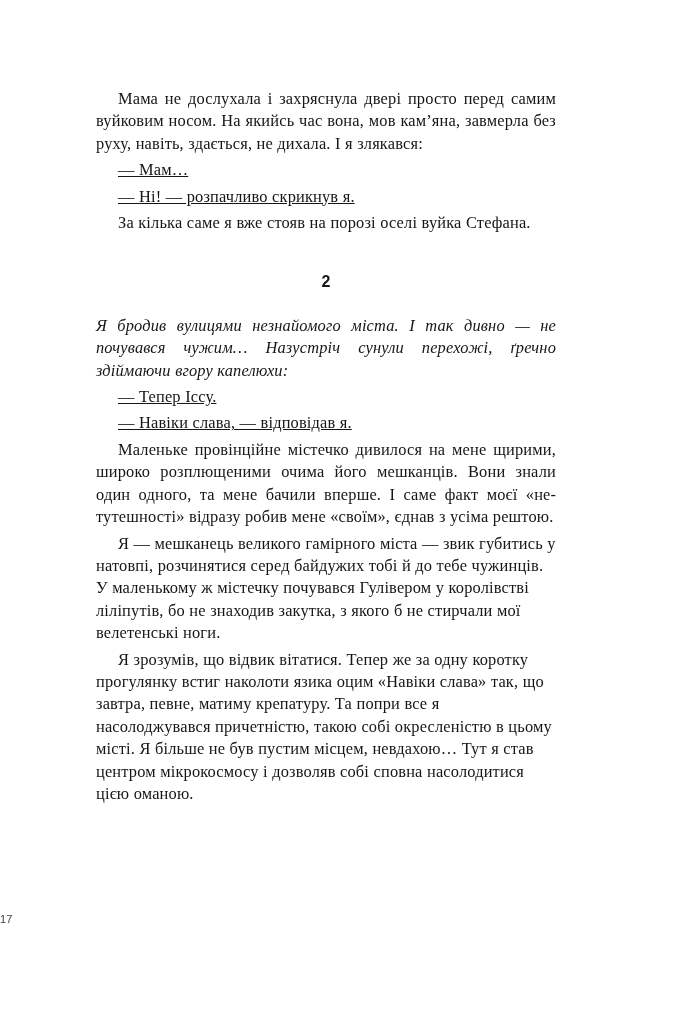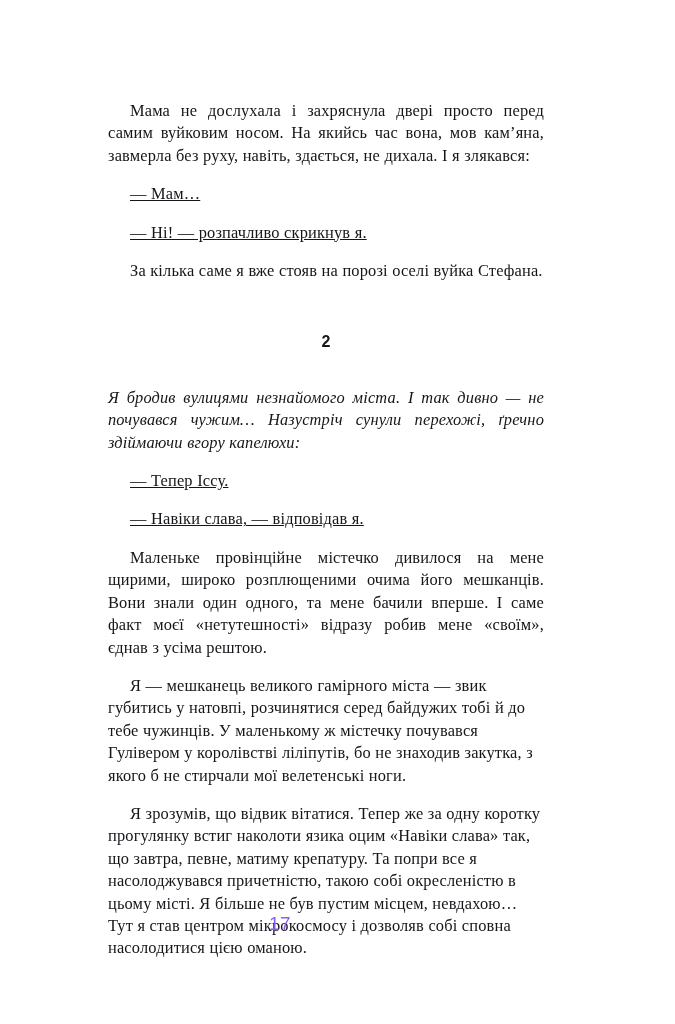--- a/index.html
+++ b/index.html
@@ -24,21 +24,21 @@
     height: 1024px;
     background: #ffffff;
   }
   .text-block {
     position: absolute;
     left: 92px;
     top: 84px;
     width: 468px;
   }
   p.para {
-    margin: 16px;
+    margin: 4px;
     font-size: 16.4px;
     line-height: 22.4px;
     text-align: justify;
     text-justify: inter-word;
     text-indent: 22px;
     hyphens: manual;
     -webkit-hyphens: manual;
     letter-spacing: 0.01em;
     word-spacing: 0.01em;
   }
@@ -64,24 +64,24 @@
     color: #15151a;
     letter-spacing: 0;
   }
   .spacer-before-heading { height: 33px; }
   .spacer-after-heading { height: 17px; }
   .folio {
     position: absolute;
     left: 0;
     top: 913px;
     width: 560px;
-    text-align: center;
+    text-align: left;
     font-family: "Liberation Sans", "DejaVu Sans", sans-serif;
-    font-size: 19px;
-    color: #8b5cf6;
+    font-size: 11px;
+    color: #404040;
     letter-spacing: 0.02em;
   }
 </style>
 </head>
 <body>
 
 <div class="page">
 
   <div class="text-block">
 

